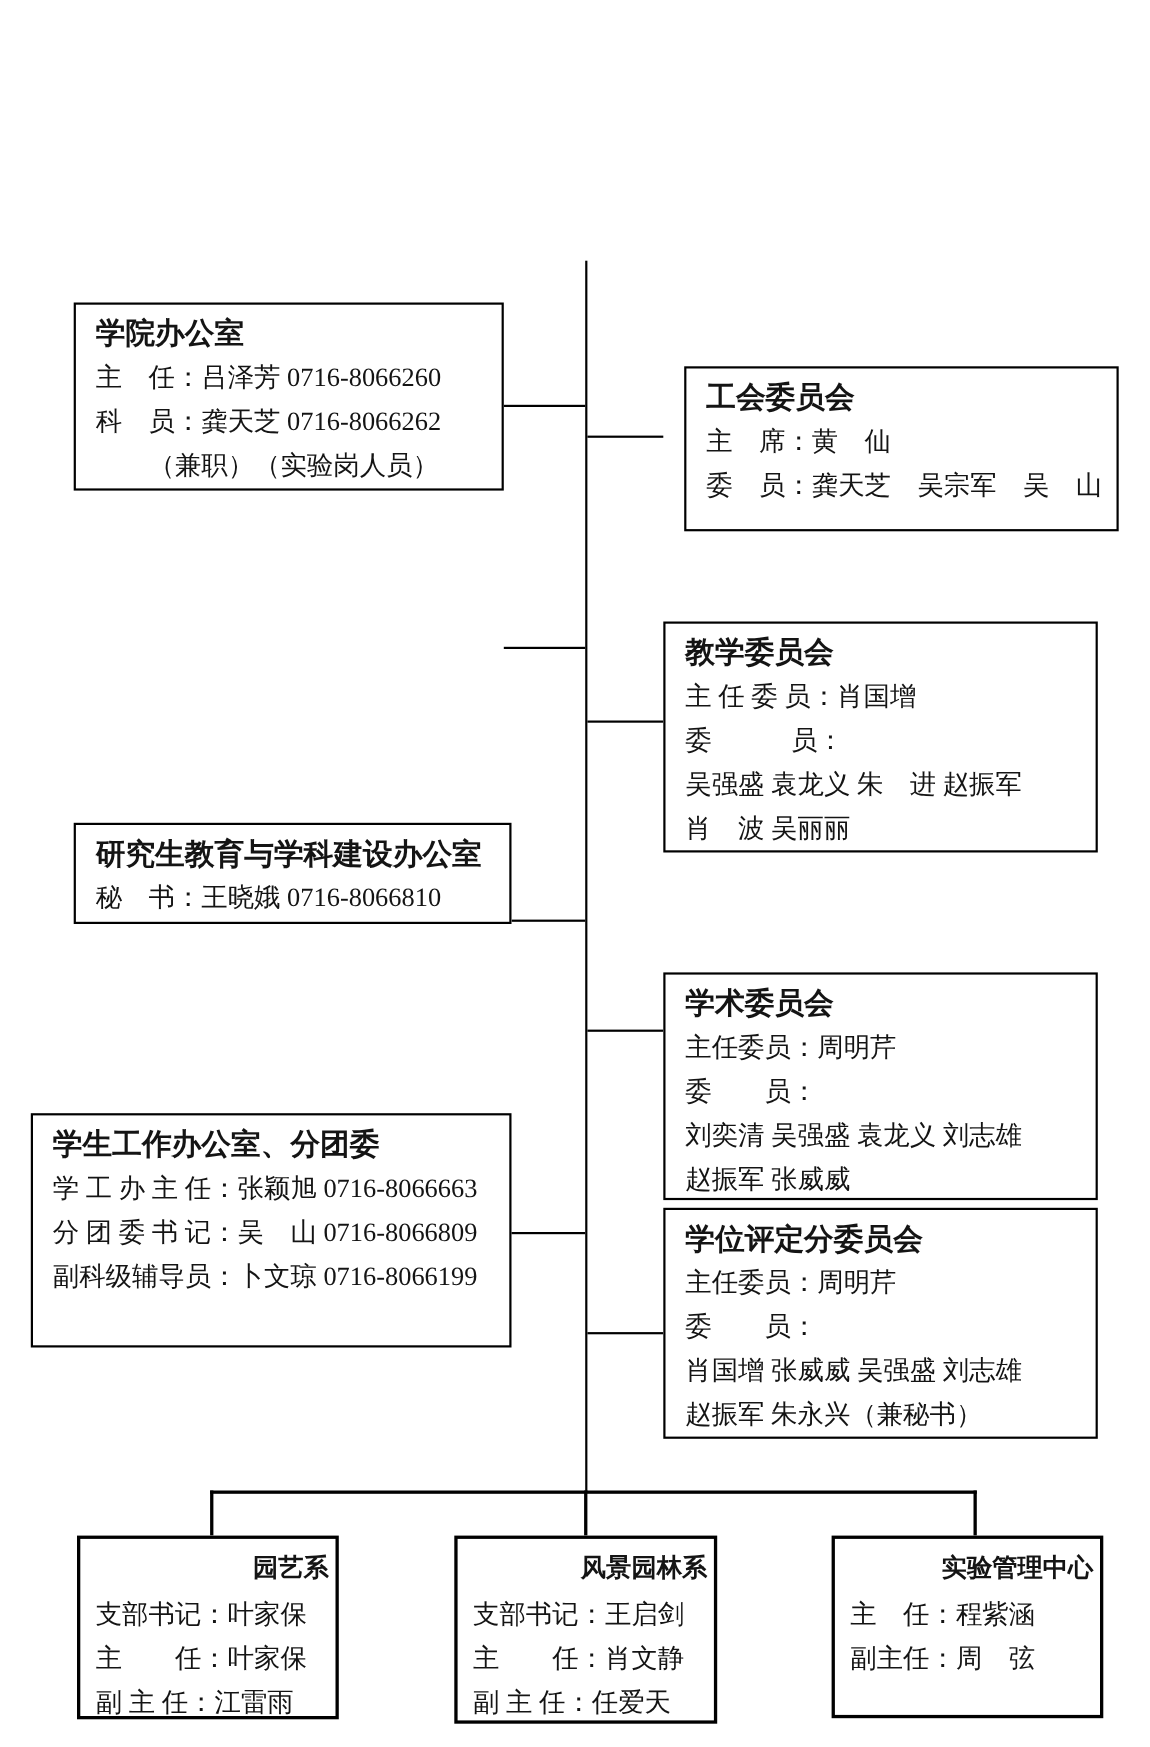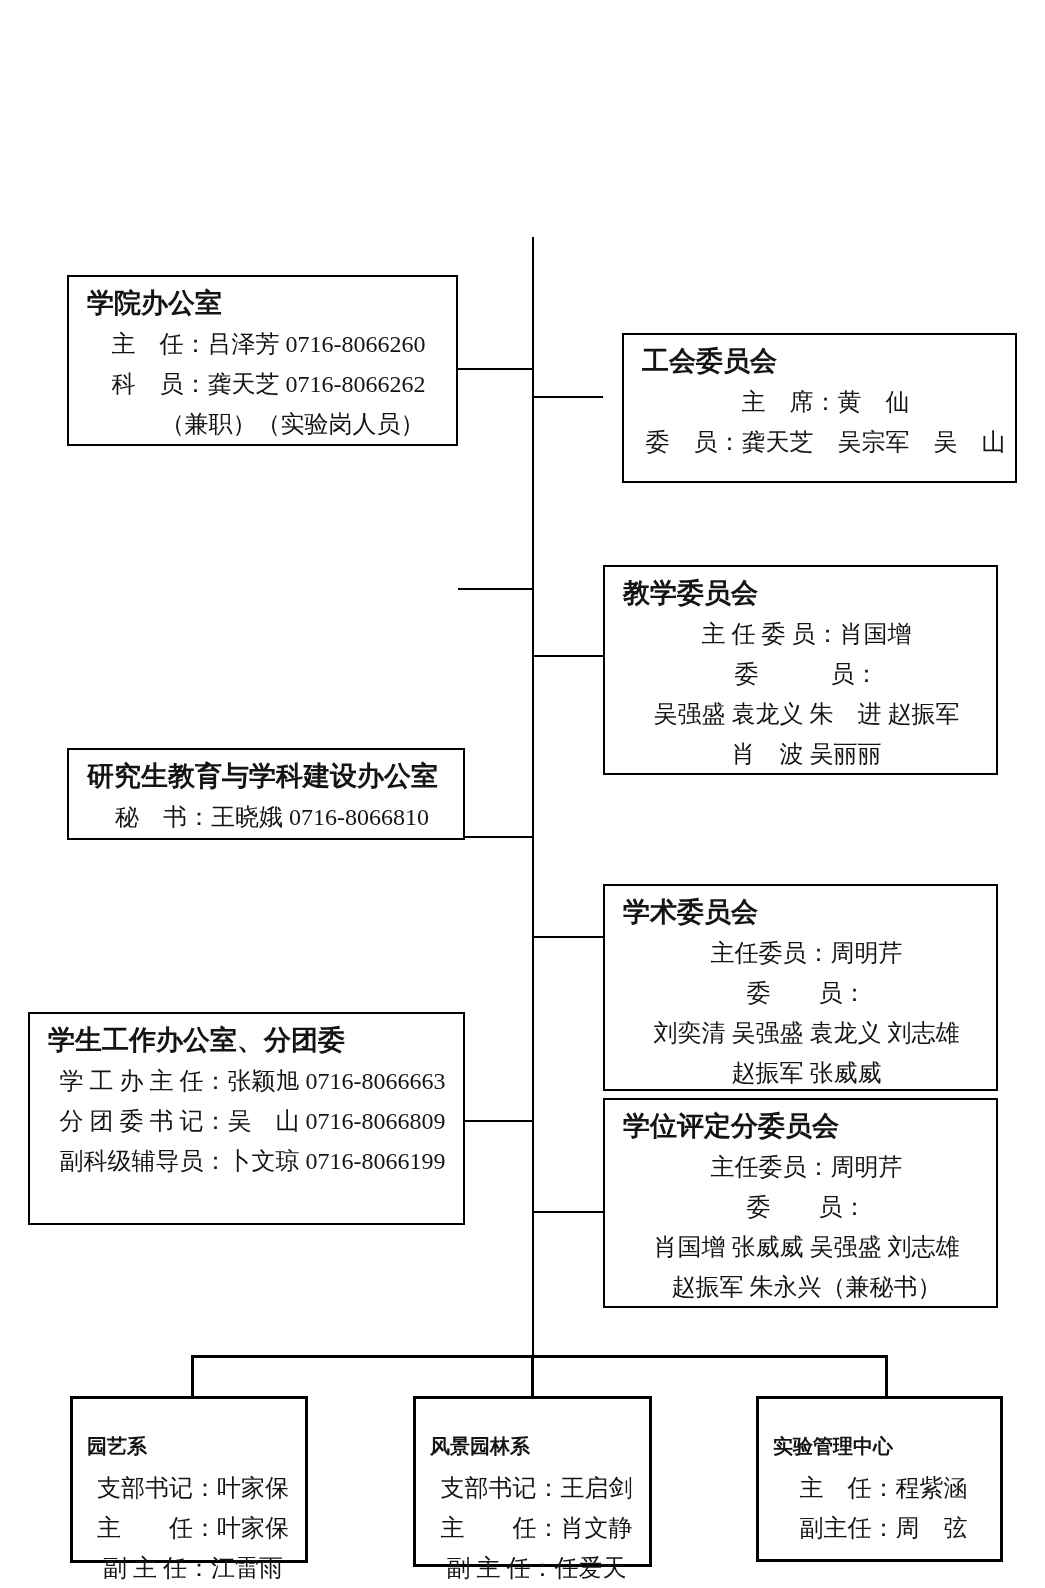--- a/index.html
+++ b/index.html
@@ -23,23 +23,22 @@
   .btitle {
     font-weight: bold;
     font-size: 27px;
     line-height: 42px;
     white-space: pre;
   }
   .bline {
     font-size: 24px;
     line-height: 40px;
     white-space: pre;
-    text-align: center;
   }
-  .bottom-box .btitle { text-align: left; font-size: 20px; line-height: 44px; margin-top: 20px; }
+  .bottom-box .btitle { text-align: right; font-size: 23px; line-height: 44px; }
   .top-box { padding: 14px 0 0 0; }
   .top-title {
     font-weight: bold;
     font-size: 35px;
     line-height: 60px;
     text-align: center;
     white-space: pre;
   }
   .trow {
     display: flex;

